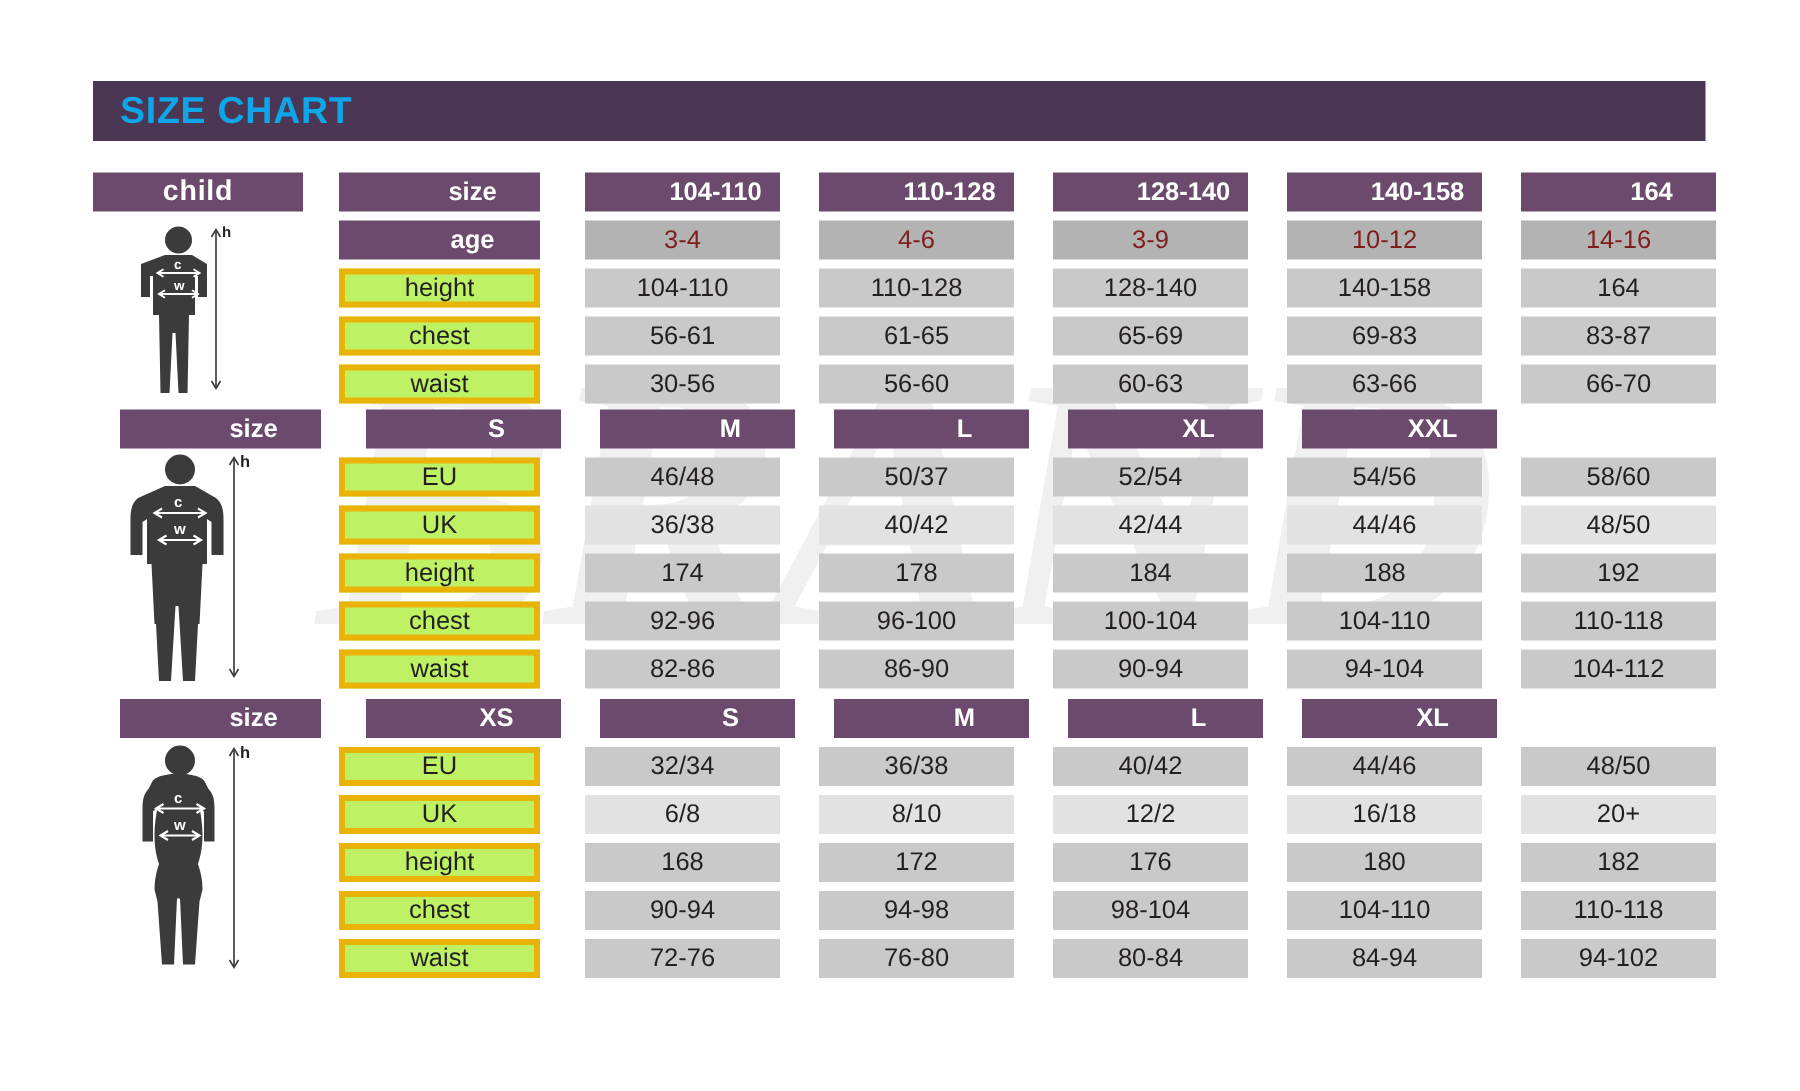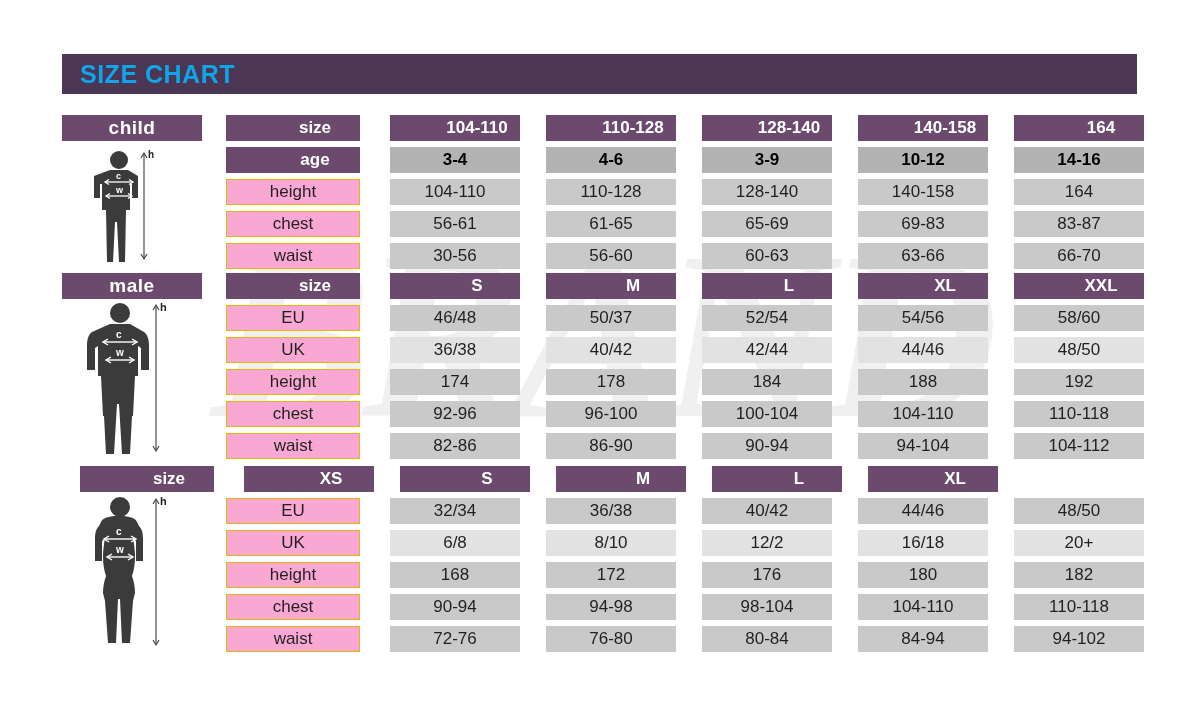--- a/index.html
+++ b/index.html
@@ -101,26 +101,26 @@
   .val-col.last { margin-right: 0; }
 
   .hdr-purple {
     background: #6b4a6e;
     color: #ffffff;
     font-weight: bold;
     padding-left: 44px;
   }
   .hdr-grey {
     background: #b3b3b3;
-    color: #000000;
-    font-weight: bold;
+    color: #7f1d1d;
+    font-weight: normal;
   }
   .attr-white {
-    background: #f9a8d4;
-    border: 1px solid #eab308;
+    background: #bef264;
+    border: 4px solid #eab308;
   }
   .val-grey {
     background: #c9c9c9;
   }
   .val-lightgrey {
     background: #e2e2e2;
   }
 
   .group-label {
     background: #6b4a6e;
@@ -231,21 +231,20 @@
           <polyline points="56,45.5 60,48 56,50.5"></polyline>
         </g>
         <text x="76" y="10" font-size="10" font-weight="bold" fill="#231f20" font-family="Liberation Sans, sans-serif">h</text>
         <text x="44" y="31" font-size="9" font-weight="bold" fill="#ffffff" font-family="Liberation Sans, sans-serif">c</text>
         <text x="44" y="45" font-size="9" font-weight="bold" fill="#ffffff" font-family="Liberation Sans, sans-serif">w</text>
       </svg>
     </div>
 
     <div class="section" style="top:273px;">
       <div class="row">
-        <div class="cell label-col group-label">male</div>
         <div class="gap-col"></div>
         <div class="cell attr-col hdr-purple">size</div>
         <div class="cell val-col hdr-purple">S</div>
         <div class="cell val-col hdr-purple">M</div>
         <div class="cell val-col hdr-purple">L</div>
         <div class="cell val-col hdr-purple">XL</div>
         <div class="cell val-col last hdr-purple">XXL</div>
       </div>
       <div class="row">
         <div class="label-col"></div>

